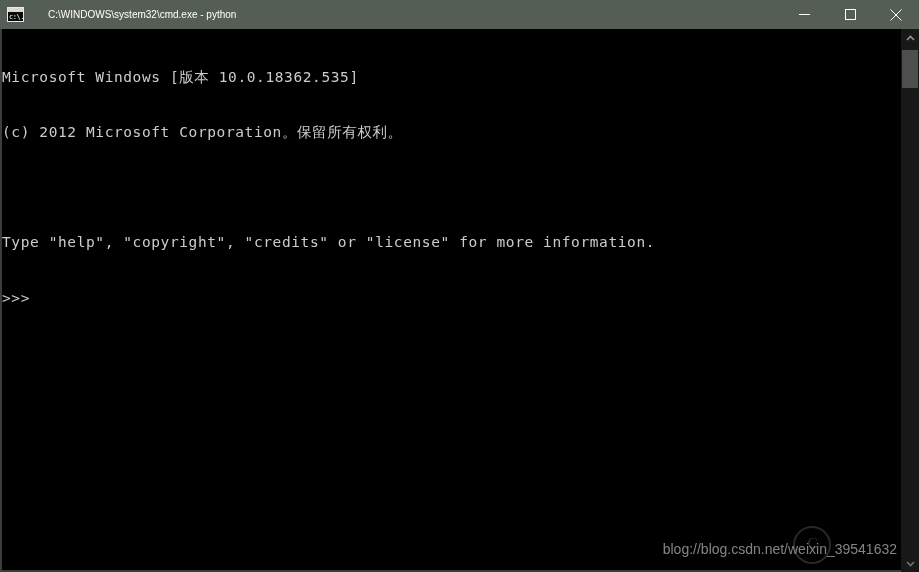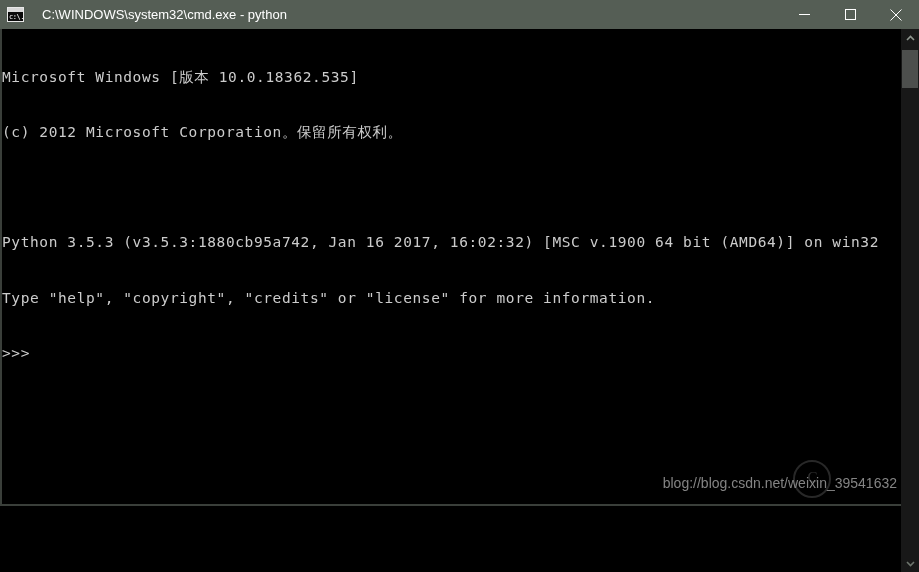--- a/index.html
+++ b/index.html
@@ -73,23 +73,23 @@
     height: 10px;
     color: #ffffff;
     font-family: "DejaVu Sans Mono", monospace;
     font-size: 7px;
     line-height: 10px;
     letter-spacing: -0.5px;
     white-space: nowrap;
   }
 
   #title-text {
-    margin-left: 18px;
+    margin-left: 24px;
     color: #ffffff;
-    font-size: 13px;
+    font-size: 10px;
     line-height: 29px;
     white-space: nowrap;
     overflow: hidden;
     font-family: "Liberation Sans", sans-serif;
   }
 
   #window-controls {
     display: flex;
     flex: 0 0 auto;
     height: 29px;
@@ -103,21 +103,21 @@
     color: #ffffff;
   }
   .wc-btn svg { display: block; }
 
   
   #terminal-area {
     position: absolute;
     left: 0;
     top: 29px;
     width: 919px;
-    height: 477px;
+    height: 543px;
     background: #000000;
     box-sizing: border-box;
     border-left: 2px solid #3a3f3a;
     border-bottom: 2px solid #3a3f3a;
     border-right: 0;
     overflow: hidden;
   }
 
   #terminal-text {
     position: absolute;
@@ -227,21 +227,20 @@
         </svg>
       </div>
     </div>
   </div>
 
   <div id="terminal-area">
     <div id="terminal-text">
       <div class="tline">Microsoft Windows [版本 10.0.18362.535]</div>
       <div class="tline">(c) 2012 Microsoft Corporation。保留所有权利。</div>
       <div class="tline"></div>
-      <div class="tline">Python 3.5.3 (v3.5.3:1880cb95a742, Jan 16 2017, 16:02:32) [MSC v.1900 64 bit (AMD64)] on win32</div>
       <div class="tline">Type "help", "copyright", "credits" or "license" for more information.</div>
       <div class="tline">&gt;&gt;&gt;</div>
     </div>
 
     <div id="watermark-logo">C</div>
     <div id="watermark">blog://blog.csdn.net/weixin_39541632</div>
   </div>
 
   <div id="scrollbar">
     <div id="sb-up">

